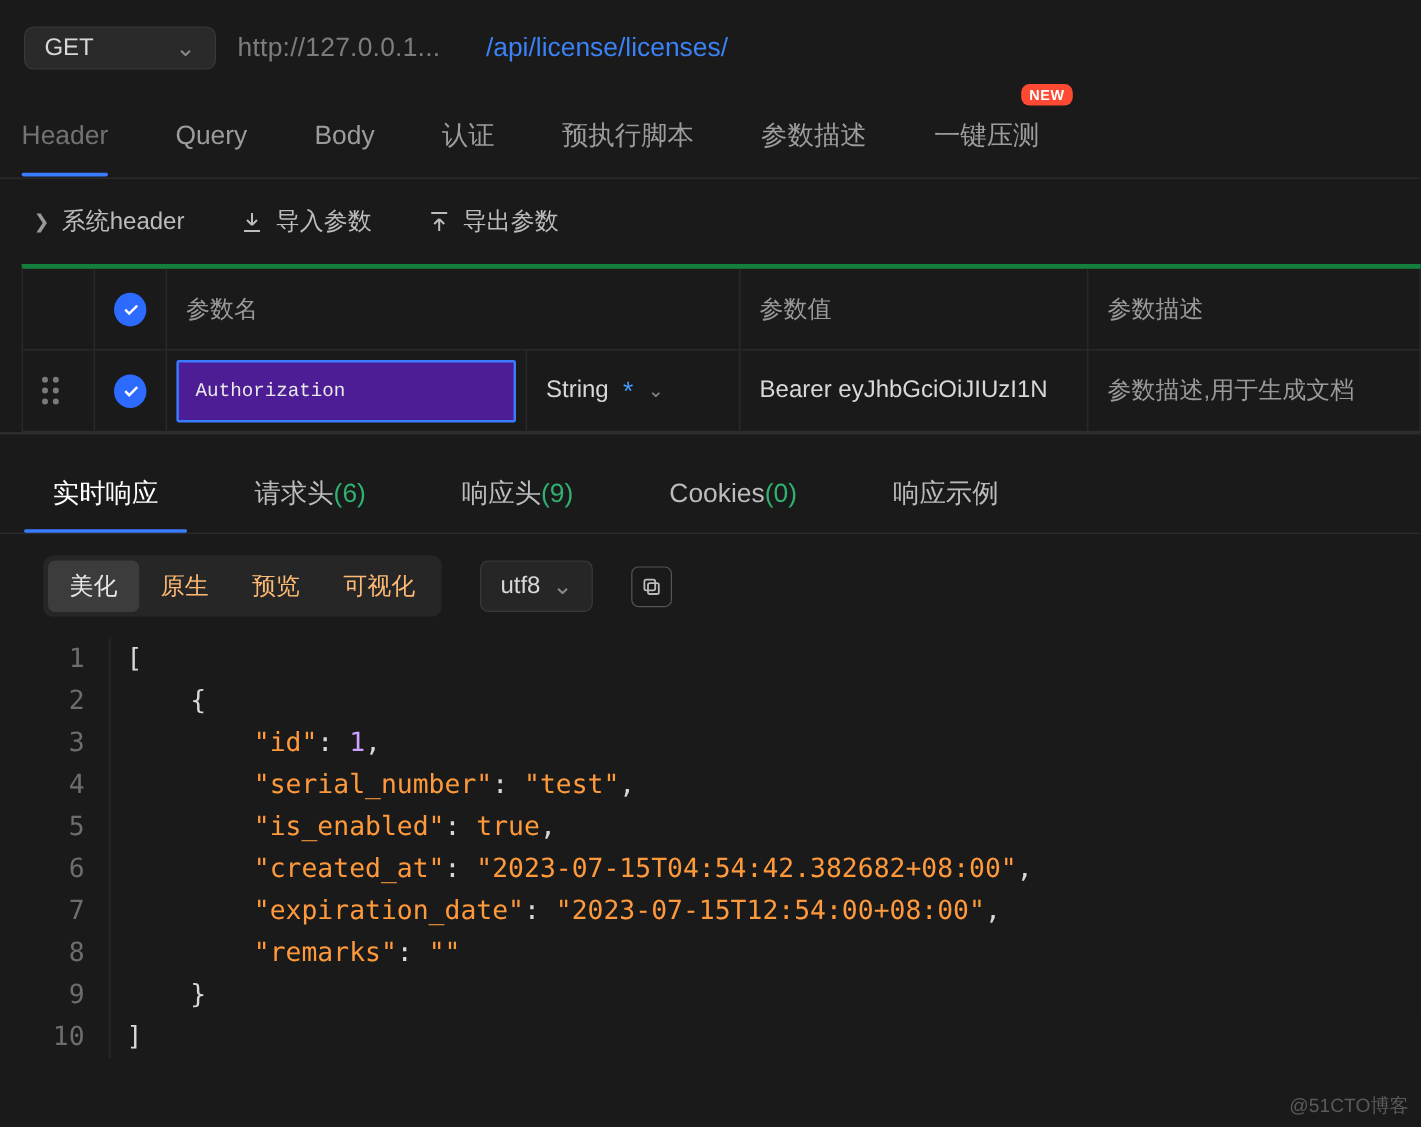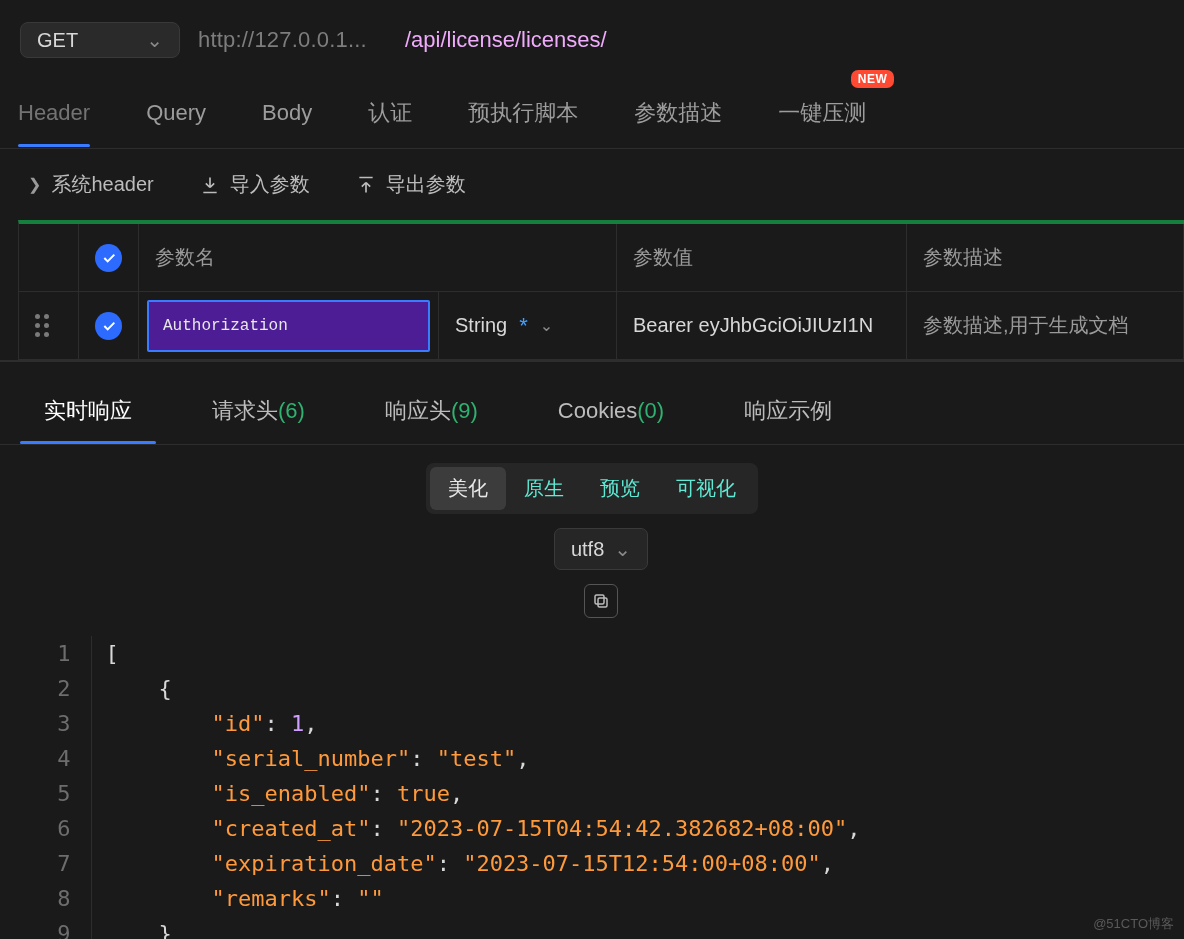--- a/index.html
+++ b/index.html
@@ -33,21 +33,21 @@
     color: #d8d8d8;
     font-size: 20px;
   }
   .method-select .chev { color:#8a8a8a; }
   .url-host {
     color: #7d7d7d;
     font-size: 22px;
     letter-spacing: .2px;
   }
   .url-path {
-    color: #f0abfc;
+    color: #3b82f6;
     font-size: 22px;
     margin-left: 20px;
   }
 
   
   .main-tabs {
     display: flex;
     align-items: center;
     gap: 56px;
     padding: 12px 18px 0 18px;
@@ -165,27 +165,26 @@
     content:""; position:absolute; left:-24px; right:-24px; bottom:-2px; height:3px; background:#3a7cff; border-radius:2px;
   }
   .resp-tabs .cnt { color:#2fb170; }
 
   
   .view-bar {
     display:flex; align-items:center; gap:14px;
     padding: 18px 36px 12px 36px;
     border-top:1px solid #2d2d2d;
     margin-top:2px;
-    flex-direction:column;
   }
   .pill-group {
     display:flex; background:#262626; border-radius:8px; padding:4px;
   }
   .pill-group .pill {
-    padding:8px 18px; color:#5eead4; font-size:20px; border-radius:6px; cursor:pointer;
+    padding:8px 18px; color:#fdba74; font-size:20px; border-radius:6px; cursor:pointer;
   }
   .pill-group .pill.active { background:#3c3c3c; color:#e8e8e8; }
   .enc-select {
     margin-left:18px; background:#262626; border:1px solid #3a3a3a; border-radius:7px;
     padding:8px 16px; display:flex; align-items:center; gap:10px; color:#d8d8d8; font-size:20px;
   }
   .copy-btn {
     margin-left:18px; width:34px; height:34px; border:1px solid #555; border-radius:6px;
     display:flex; align-items:center; justify-content:center; cursor:pointer;
   }
@@ -204,21 +203,21 @@
     border-right:1px solid #2d2d2d; user-select:none;
   }
   .codebody { padding-left:14px; white-space:pre; color:#d8d8d8; }
   .codebody .k { color:#ff9a3c; } 
   .codebody .s { color:#ff9a3c; } 
   .codebody .n { color:#cfa0ff; } 
   .codebody .b { color:#ff9a3c; } 
   .codebody .p { color:#d8d8d8; } 
 
   .watermark {
-    position:absolute; right:10px; bottom:6px; color:#5a5a5a; font-size:13px;
+    position:absolute; right:10px; bottom:6px; color:#5a5a5a; font-size:16px;
   }
 </style>
 </head>
 <body>
 
 <div class="request-row">
   <div class="method-select">
     <span>GET</span>
     <span class="chev">⌄</span>
   </div>

